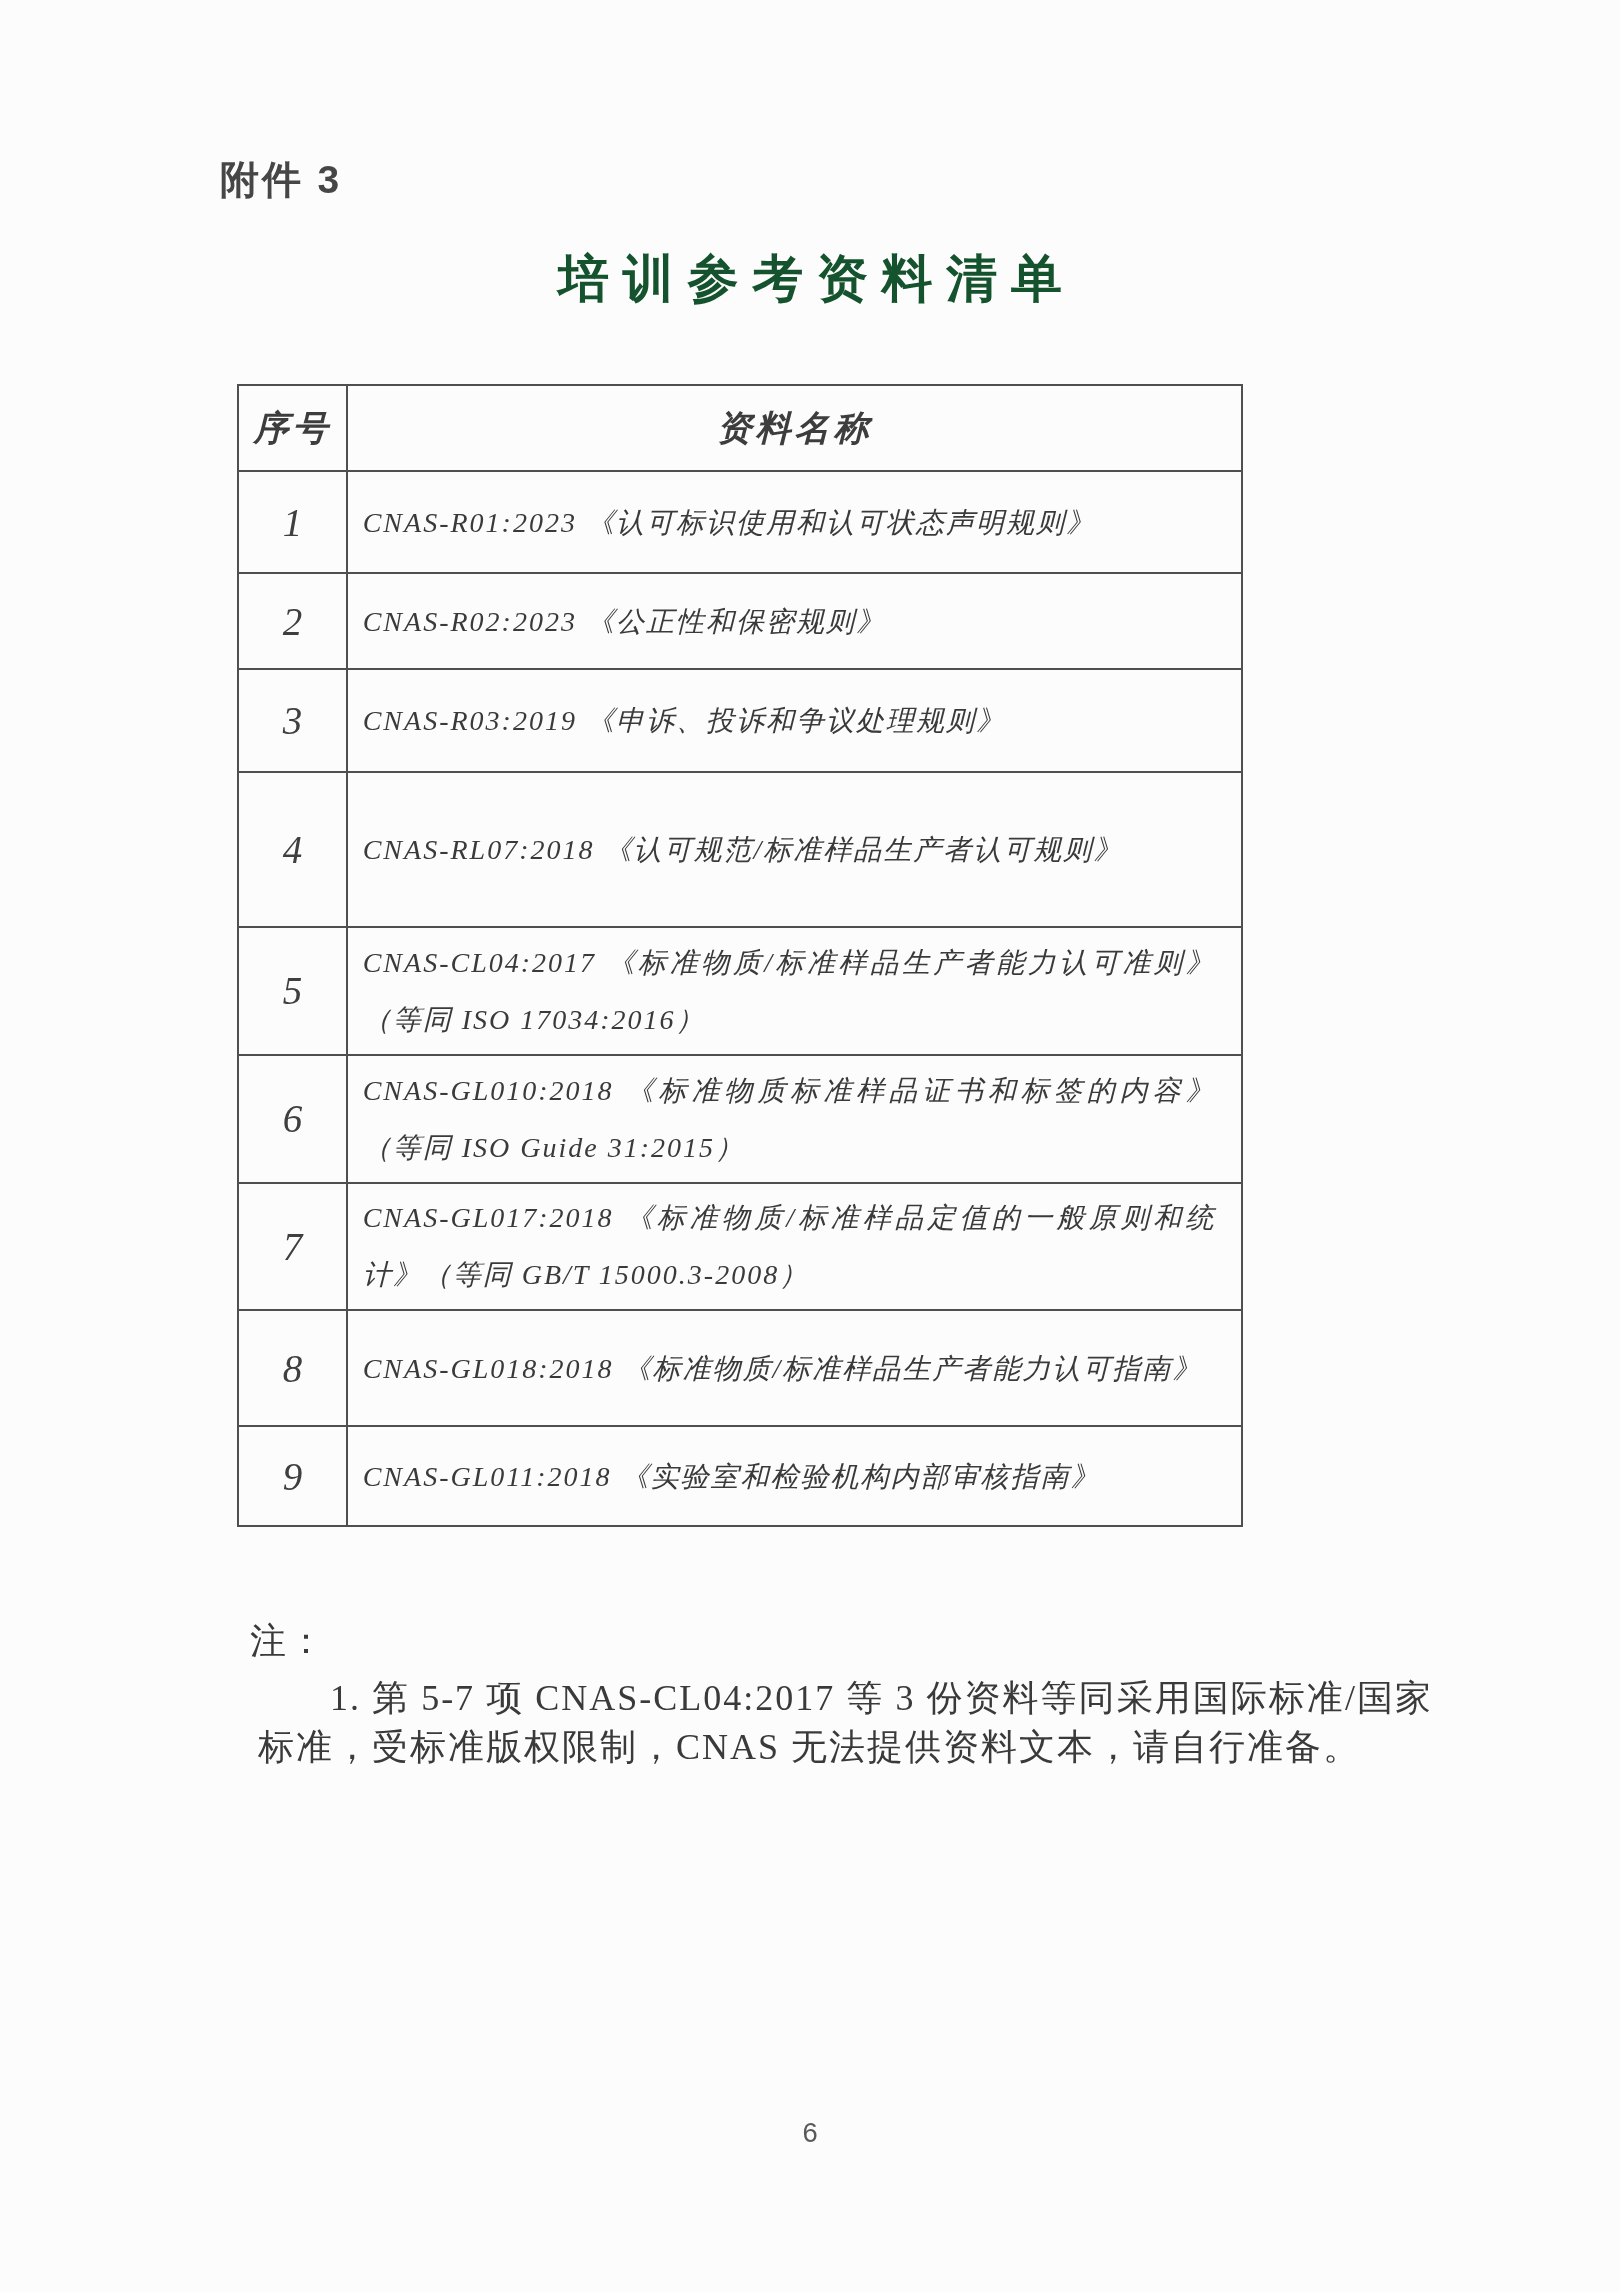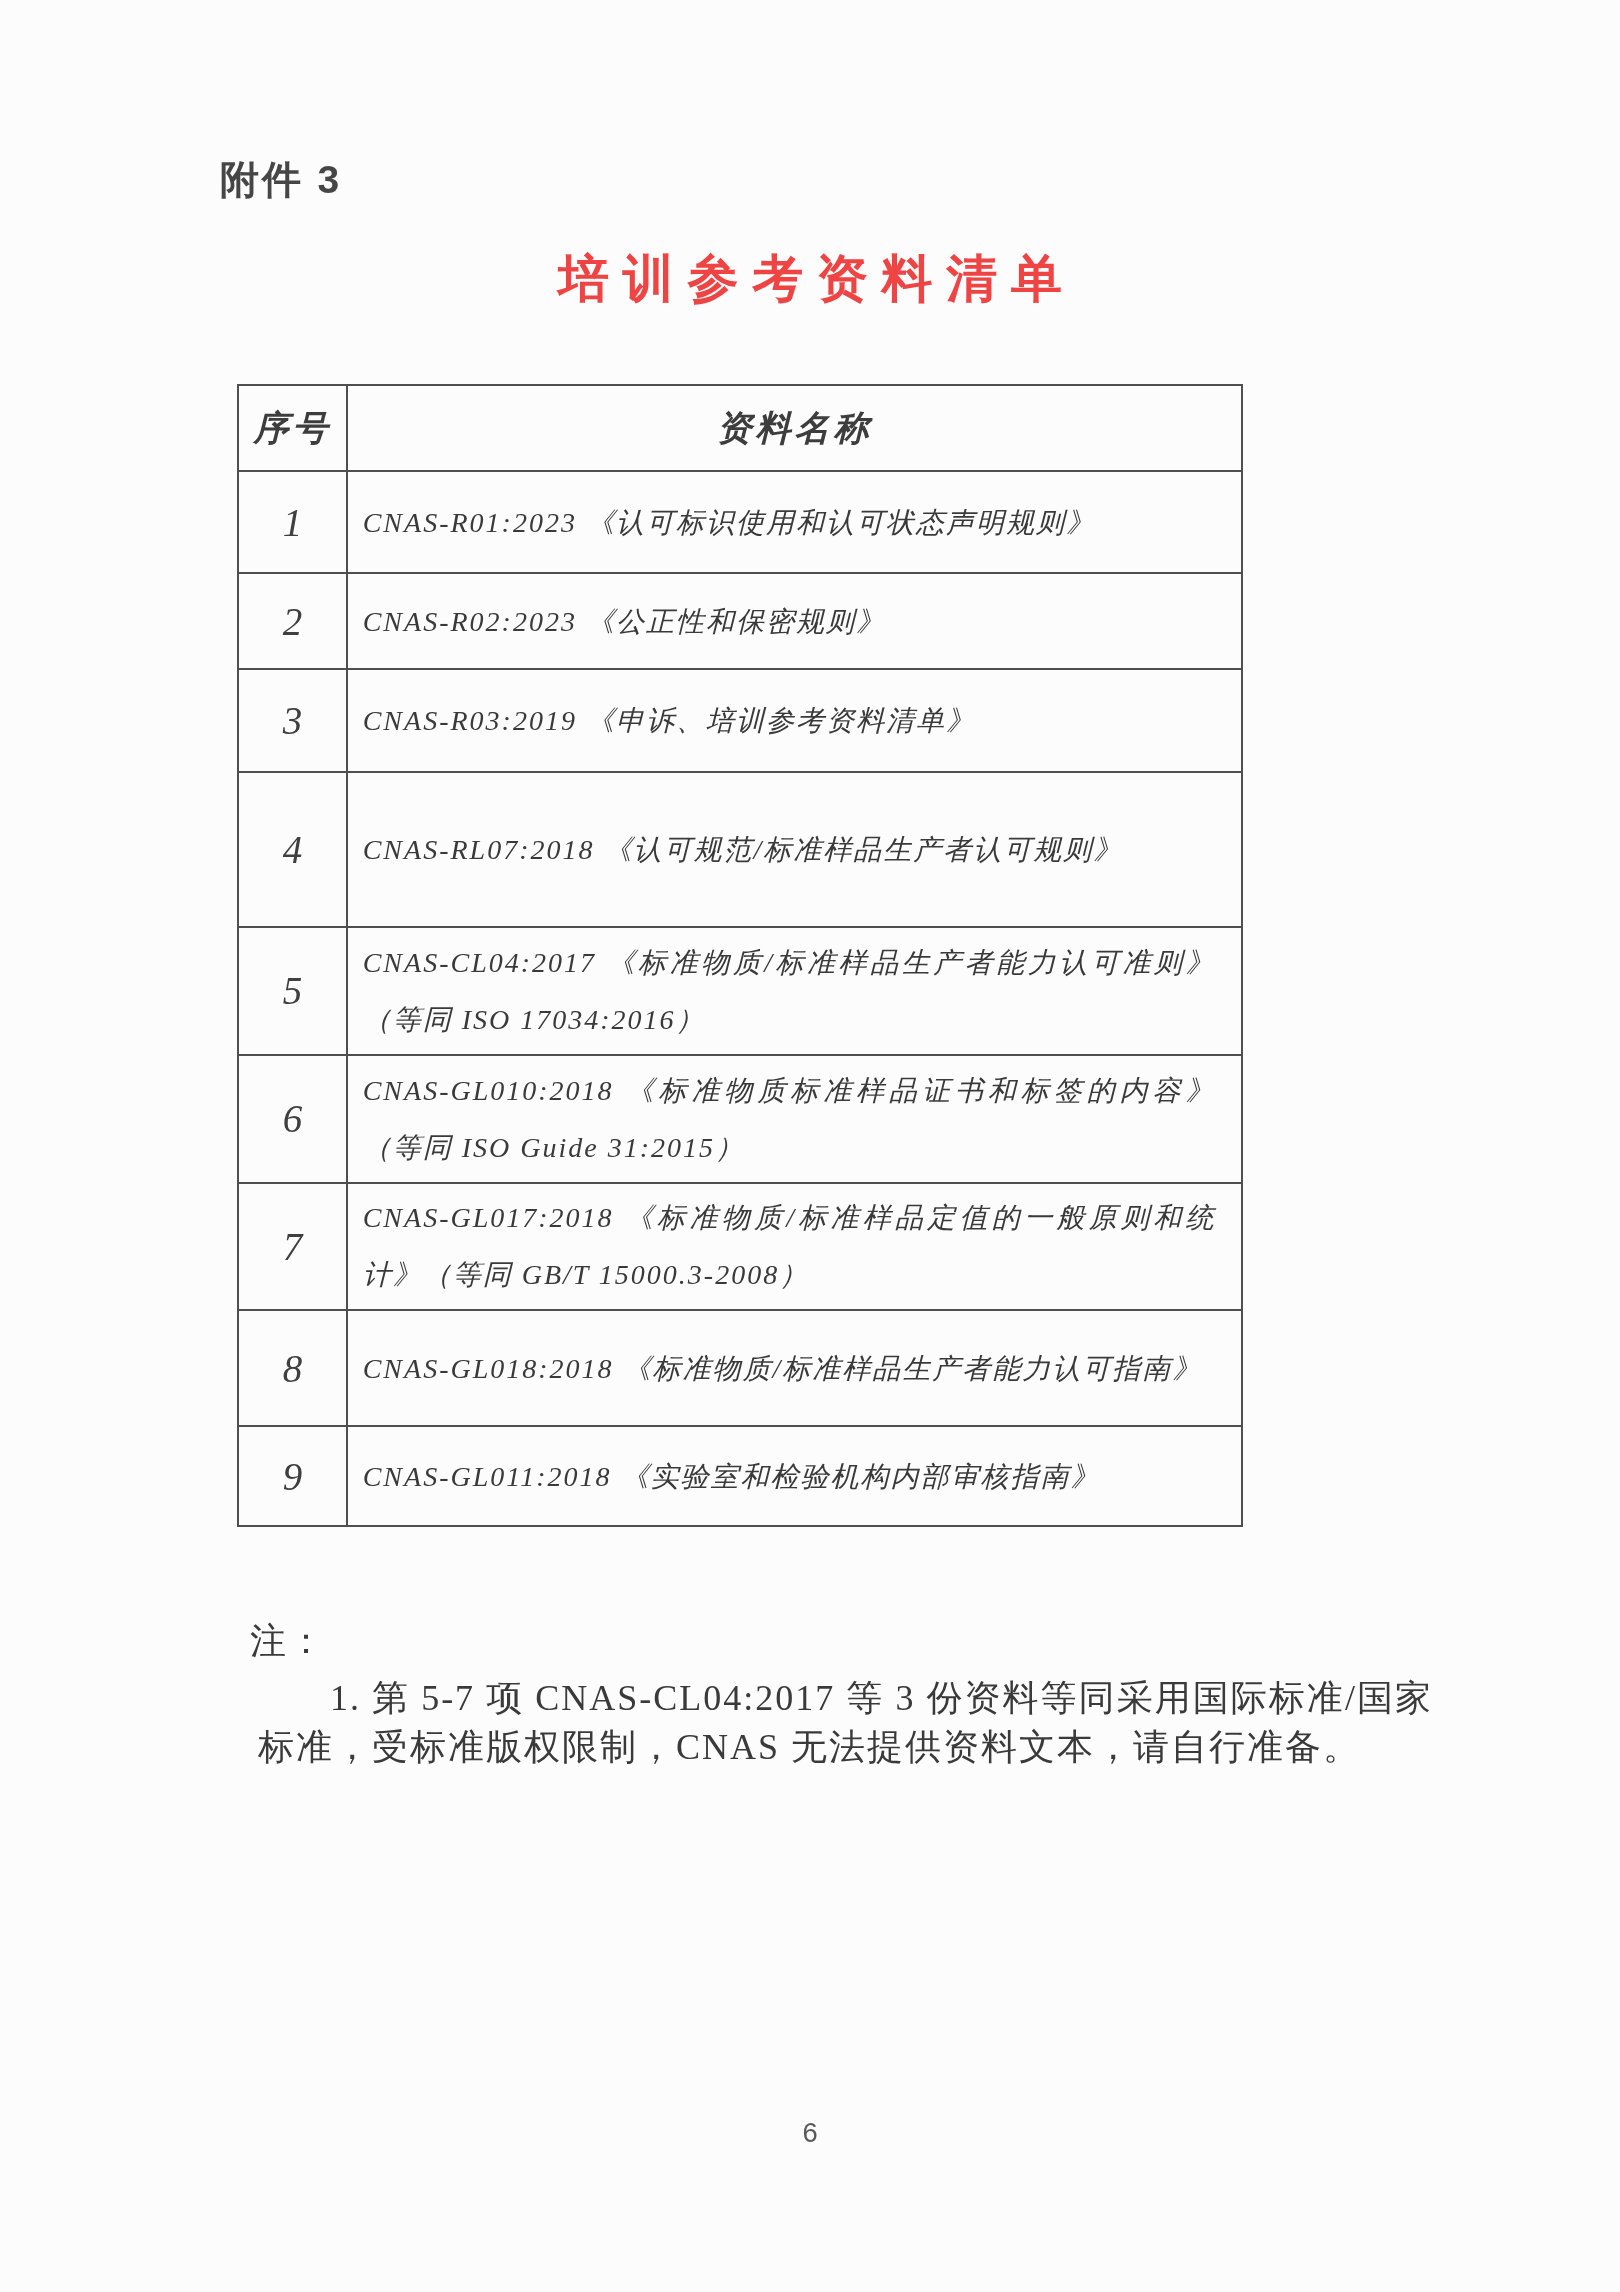--- a/index.html
+++ b/index.html
@@ -28,21 +28,21 @@
     position: absolute;
     left: 0;
     right: 0;
     top: 245px;
     text-align: center;
     font-family: "Liberation Sans", sans-serif;
     font-weight: 700;
     font-size: 51px;
     letter-spacing: 13.7px;
     text-indent: 13.7px;
-    color: #ef4444;
+    color: #14532d;
   }
   table.ref-table {
     position: absolute;
     left: 237px;
     top: 384px;
     width: 1006px;
     border-collapse: collapse;
     table-layout: fixed;
     font-style: italic;
   }
@@ -131,21 +131,21 @@
       <tr class="r1">
         <td class="no">1</td>
         <td class="name">CNAS-R01:2023 《认可标识使用和认可状态声明规则》</td>
       </tr>
       <tr class="r2">
         <td class="no">2</td>
         <td class="name">CNAS-R02:2023 《公正性和保密规则》</td>
       </tr>
       <tr class="r3">
         <td class="no">3</td>
-        <td class="name">CNAS-R03:2019 《申诉、培训参考资料清单》</td>
+        <td class="name">CNAS-R03:2019 《申诉、投诉和争议处理规则》</td>
       </tr>
       <tr class="r4">
         <td class="no">4</td>
         <td class="name">CNAS-RL07:2018 《认可规范/标准样品生产者认可规则》</td>
       </tr>
       <tr class="r5">
         <td class="no">5</td>
         <td class="name">CNAS-CL04:2017 《标准物质/标准样品生产者能力认可准则》（等同 ISO 17034:2016）</td>
       </tr>
       <tr class="r6">

